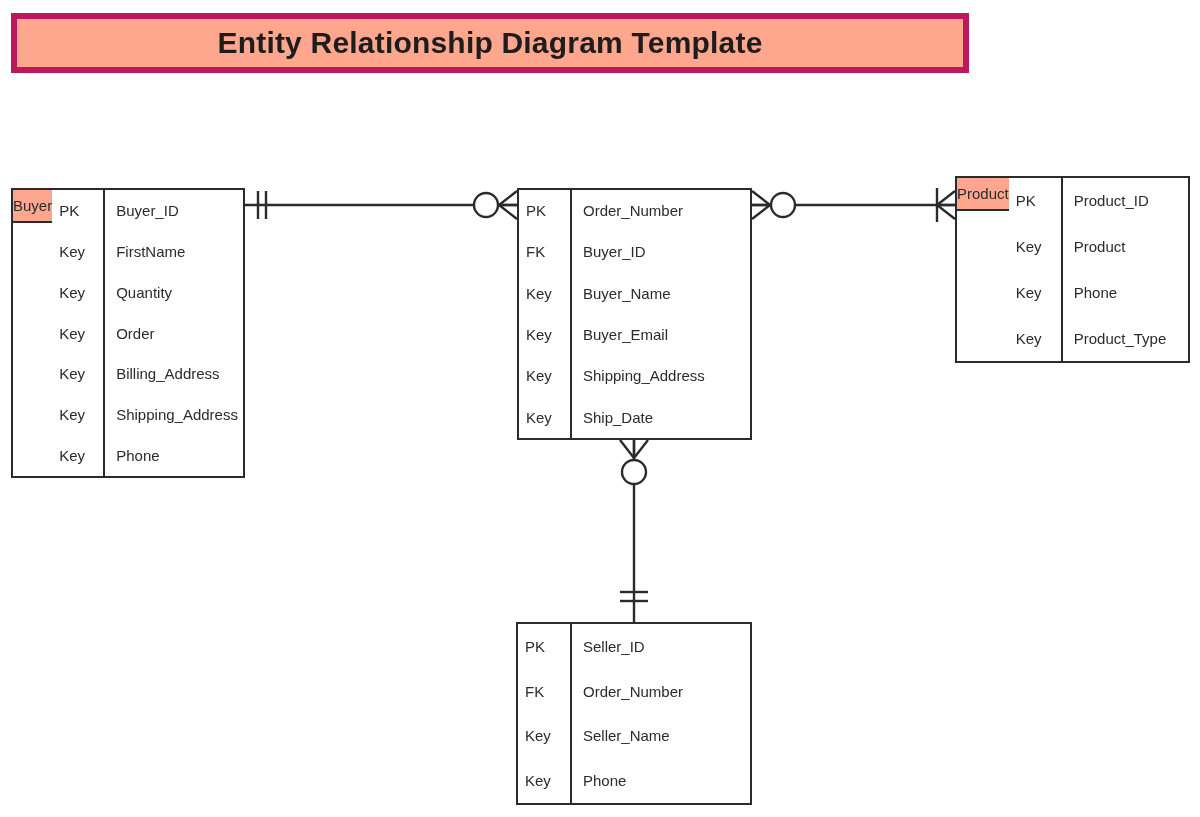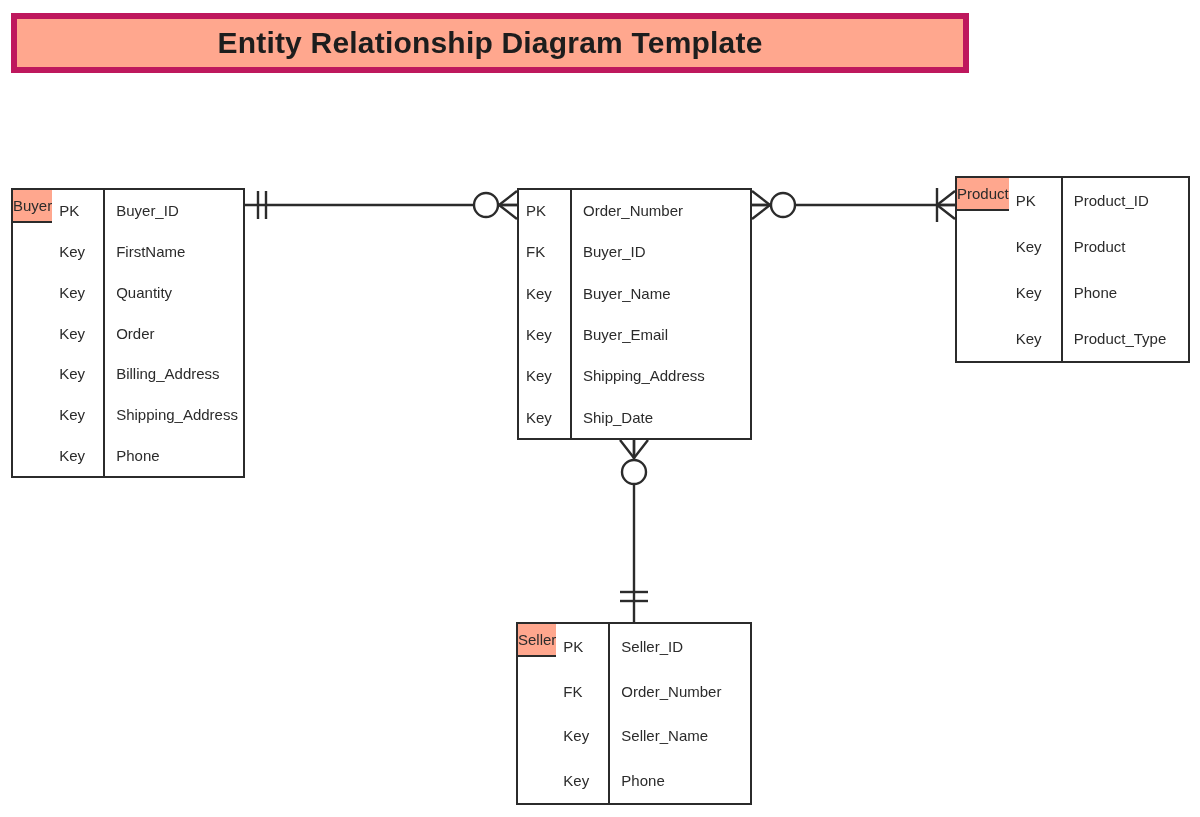--- a/index.html
+++ b/index.html
@@ -250,23 +250,20 @@
       <span class="attr-name">Phone</span>
     </div>
     <div class="attr-row">
       <span class="attr-key">Key</span>
       <span class="attr-name">Product_Type</span>
     </div>
   </div>
 </div>
 
 <div class="entity" id="entity-seller" style="left:516px; top:622px; width:236px; height:183px;">
-  <div class="entity-header">
-    <span class="entity-title">Seller</span>
-  </div>
   <div class="entity-body" style="--divider:52px;">
     <div class="attr-row">
       <span class="attr-key">PK</span>
       <span class="attr-name">Seller_ID</span>
     </div>
     <div class="attr-row">
       <span class="attr-key">FK</span>
       <span class="attr-name">Order_Number</span>
     </div>
     <div class="attr-row">

